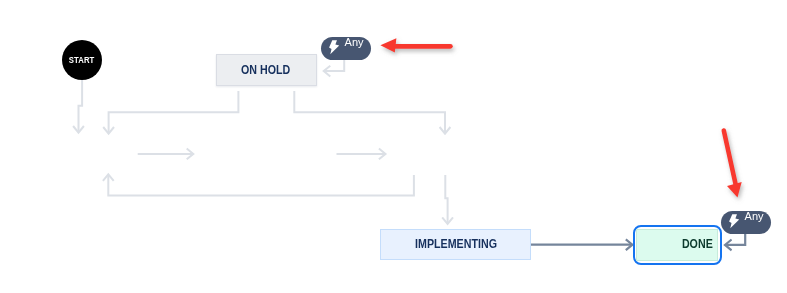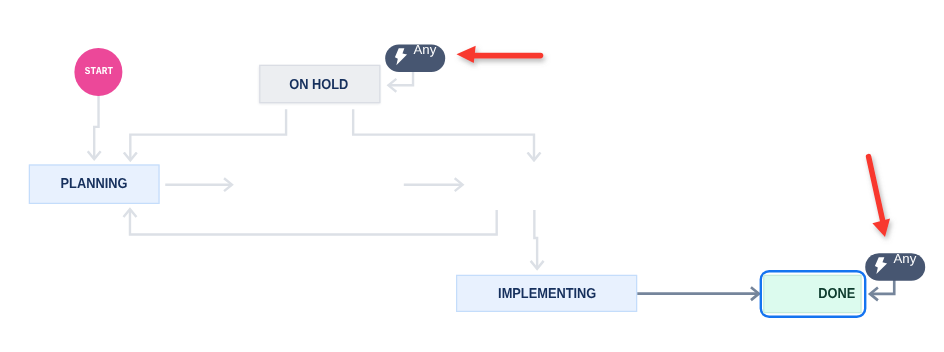--- a/index.html
+++ b/index.html
@@ -2,21 +2,21 @@
 <html><head>
 <meta charset="utf-8">
 <title>Workflow diagram</title>
 <style>
   html,body{margin:0;padding:0;}
   body{width:787px;height:293px;background:#ffffff;font-family:"Liberation Sans",sans-serif;overflow:hidden;position:relative;}
   .canvas{position:absolute;left:0;top:0;width:787px;height:293px;}
   svg.layer{position:absolute;left:0;top:0;width:787px;height:293px;overflow:visible;}
   .node{position:absolute;box-sizing:border-box;display:flex;align-items:center;justify-content:center;}
   .node-label{font-weight:bold;white-space:nowrap;display:inline-block;transform:scaleX(.89);position:relative;top:-0.5px;line-height:1;}
-  #start{width:40px;height:40px;border-radius:50%;background:#ec4899;font-family:Liberation Mono, monospace;}
+  #start{width:40px;height:40px;border-radius:50%;background:#000000;}
   #start .node-label{color:#ffffff;font-size:8.8px;letter-spacing:.1px;transform:scaleX(.88);top:0.5px;}
   .box{border-radius:0;}
   .box-default{background:#eceef1;border:1.3px solid #dadde4;box-shadow:0 1px 2px rgba(24,39,75,0.10);}
   .box-blue{background:#e8f1fe;border:1.5px solid #c4ddfb;}
   .box-green{background:#dcfbee;border:1.5px solid #c6ecda;padding-left:40px;}
   .box-default .node-label,.box-blue .node-label{color:#16305d;font-size:12px;}
   .box-green .node-label{color:#0d3b2d;font-size:12px;}
   .sel-ring{position:absolute;border:2.2px solid #1574f0;border-radius:8px;box-sizing:border-box;}
   .badge{position:absolute;display:flex;background:#475671;border-radius:12px;box-sizing:border-box;}
   .badge-text{color:#ffffff;font-size:11px;font-weight:normal;line-height:1;}
@@ -62,23 +62,20 @@
   </svg>
 
   <div class="node" id="start" style="left:62px;top:40px">
     <span class="node-label">START</span>
   </div>
 
   <div class="node box box-default" style="left:215.5px;top:54.3px;width:101.3px;height:31.7px">
     <span class="node-label">ON HOLD</span>
   </div>
 
-  <div class="node box box-blue" style="left:23.8px;top:136.9px;width:109.2px;height:33.6px">
-    <span class="node-label">PLANNING</span>
-  </div>
 
 
 
   <div class="node box box-blue" style="left:380.4px;top:228.7px;width:151px;height:31.8px">
     <span class="node-label">IMPLEMENTING</span>
   </div>
 
   <div class="sel-ring" style="left:632.6px;top:225.2px;width:89.3px;height:39.4px"></div>
   <div class="node box box-green" style="left:636.2px;top:228.8px;width:82.1px;height:32.2px">
     <span class="node-label">DONE</span>

